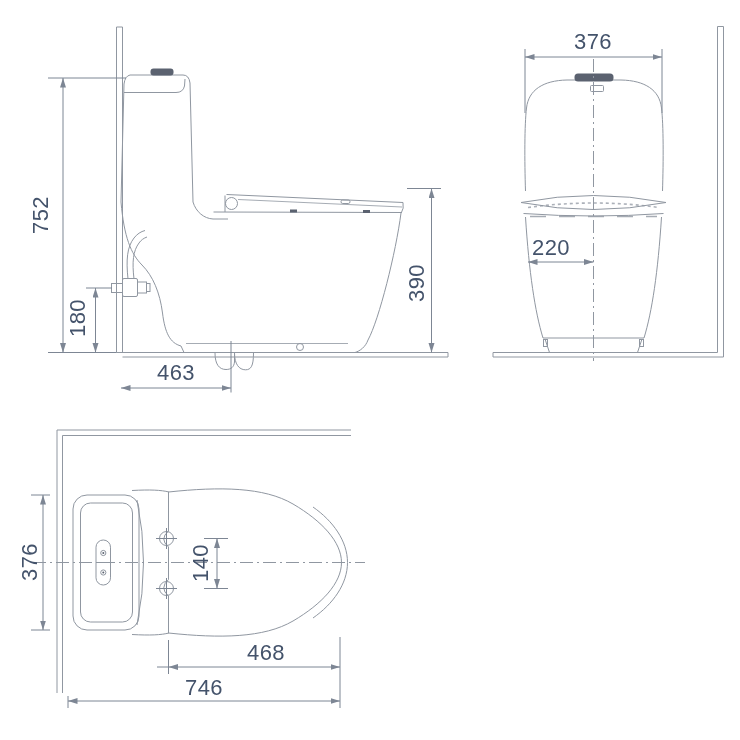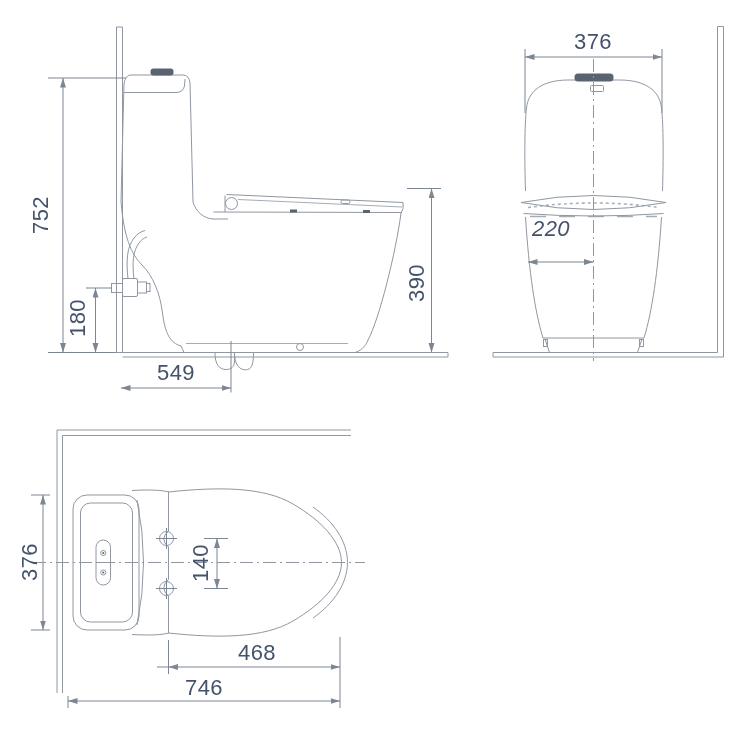--- a/index.html
+++ b/index.html
@@ -206,21 +206,21 @@
       </g>
       <g>
         <path class="dimln" d="M68,696 V708"></path>
         <path class="dimln" d="M68,701 H340" marker-start="url(#arr)" marker-end="url(#arr)"></path>
       </g>
     </g>
   </svg>
 
   <div class="dim-label rot" style="left:41px;top:215px;">752</div>
   <div class="dim-label rot" style="left:78px;top:318px;">180</div>
-  <div class="dim-label" style="left:176px;top:373px;">549</div>
+  <div class="dim-label" style="left:176px;top:373px;">463</div>
   <div class="dim-label rot" style="left:417px;top:283px;">390</div>
   <div class="dim-label" style="left:593px;top:42px;">376</div>
-  <div class="dim-label" style="left:551px;top:229px;font-style:italic;">220</div>
+  <div class="dim-label" style="left:551px;top:248px;">220</div>
   <div class="dim-label rot" style="left:30px;top:562px;">376</div>
   <div class="dim-label rot" style="left:201px;top:563px;">140</div>
-  <div class="dim-label" style="left:257px;top:653px;">468</div>
+  <div class="dim-label" style="left:266px;top:653px;">468</div>
   <div class="dim-label" style="left:204px;top:688px;">746</div>
 </div>
 
 </body></html>

